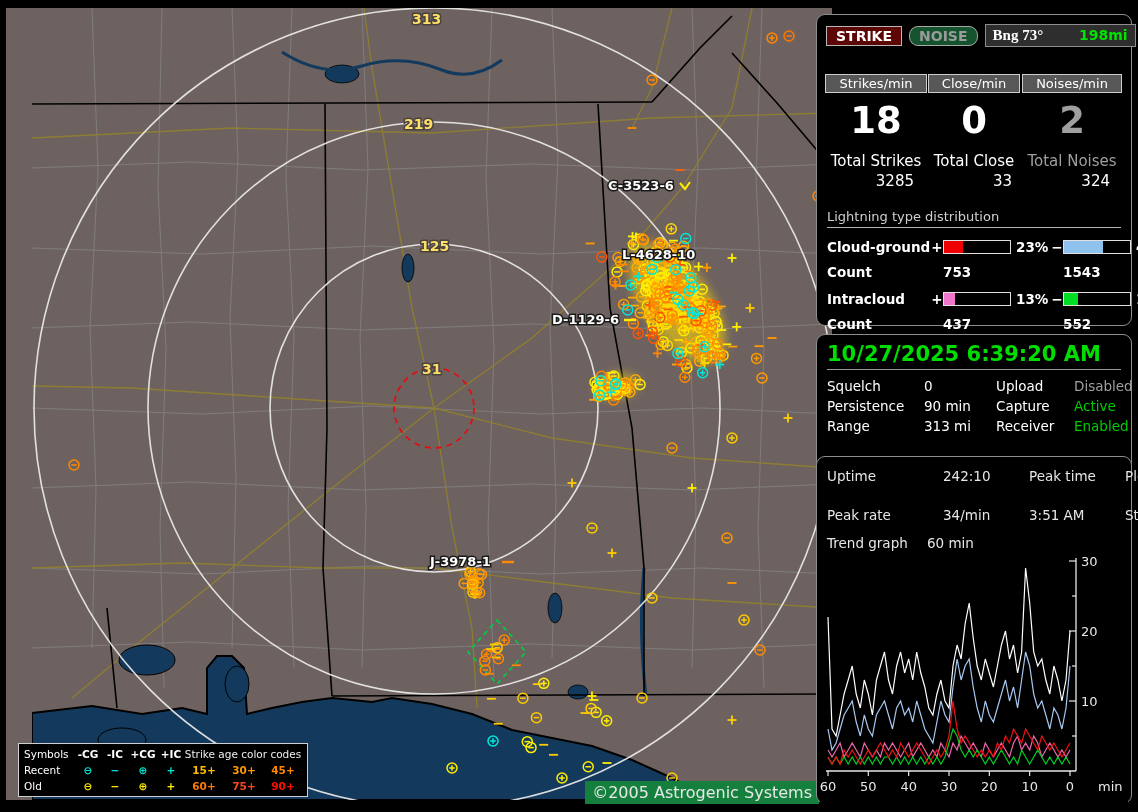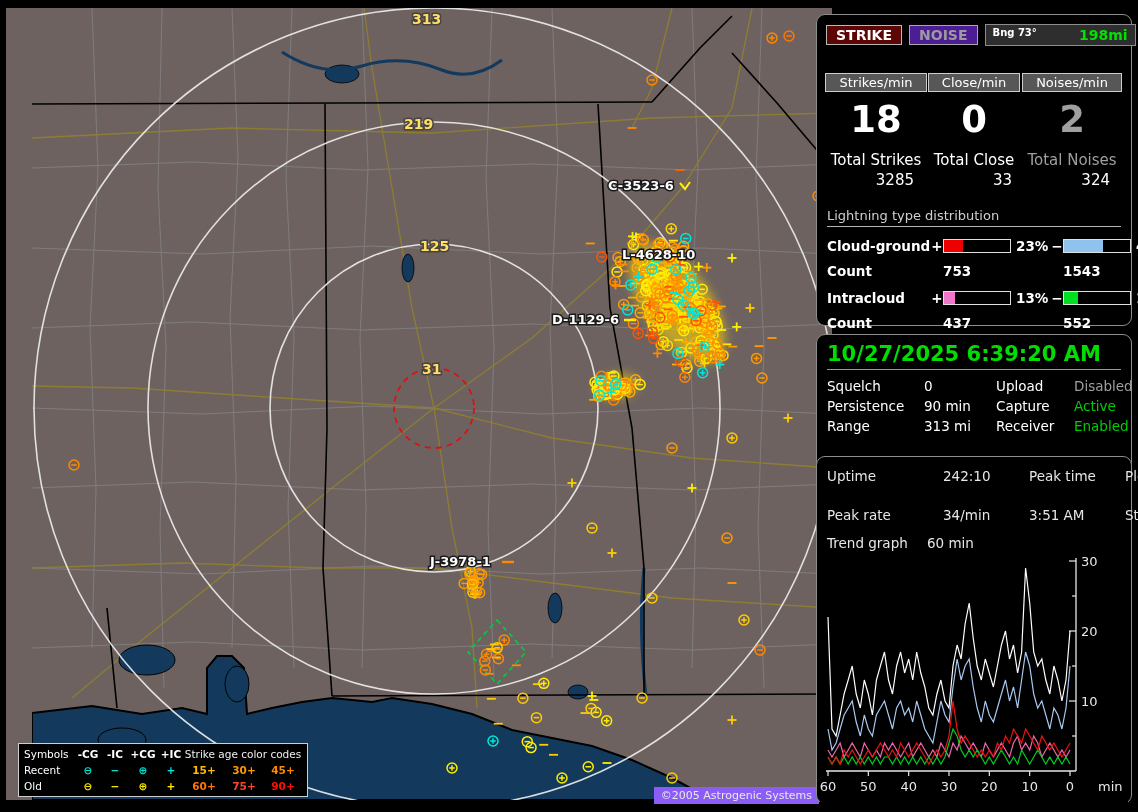--- a/index.html
+++ b/index.html
@@ -1,46 +1,46 @@
 <!DOCTYPE html>
 <html><head>
 <meta charset="utf-8">
 <style>
   html,body{margin:0;padding:0;}
   body{width:1138px;height:812px;background:#000;position:relative;overflow:hidden;
        font-family:"DejaVu Sans",sans-serif;-webkit-font-smoothing:antialiased;}
   
   .map-wrap{position:absolute;left:6px;top:8px;width:800px;height:792px;background:#6e6260;padding-left:26px;}
   .map-wrap svg{display:block;}
-  .copyright{position:absolute;right:13px;bottom:-4px;background:#8b5cf6;color:#e8e8e8;
-             font-size:11px;padding:2px 7px;}
+  .copyright{position:absolute;right:13px;bottom:-4px;background:#15803d;color:#e8e8e8;
+             font-size:16px;padding:2px 7px;}
   
   .legend{position:absolute;left:12px;bottom:3px;background:#000;border:1px solid #cfcfcf;
           color:#fff;font-size:10.5px;padding:2px 5px;}
   .legend-grid{display:grid;grid-template-columns:50px 28px 26px 30px 26px 40px 40px 38px;
                line-height:16px;}
   .legend-grid .hdr{color:#fff;}
   .legend-grid .agehdr{grid-column:6 / span 3;text-align:center;color:#eee;}
   .legend-grid .sym{text-align:center;font-weight:bold;}
   .legend-grid .age{text-align:center;font-weight:bold;}
   .recent-c{color:#00e8d8;}
   .old-c{color:#ffee00;}
   
   .panel{position:absolute;left:816px;width:316px;background:#000;border:1px solid #8d8d8d;
          border-radius:9px;box-sizing:border-box;color:#fff;}
   #panel-stats{top:14px;height:312px;}
   #panel-status{top:334px;height:142px;}
   #panel-session{top:456px;height:348px;}
   .toprow{display:flex;align-items:center;margin:9px 9px 0 9px;}
   .mode-btn{font-weight:bold;font-size:14px;padding:1px 9px;margin-right:7px;border:1px solid #a8a8a8;}
   .mode-strike{background:#5c0606;color:#fff;border-color:#b9b9b9;}
-  .mode-noise{background:#4c1d95;color:#9b9b9b;}
+  .mode-noise{background:#14532d;color:#9b9b9b;border-radius:9px;}
   .bng-chip{margin-left:auto;background:#2e2e2e;border:1px solid #8d8d8d;padding:2px 7px;
             display:flex;gap:14px;min-width:135px;justify-content:space-between;}
-  .bng-label{color:#fff;font-weight:bold;font-size:10px;}
+  .bng-label{color:#fff;font-weight:bold;font-size:15px;font-family:Liberation Serif, serif;}
   .bng-dist{color:#00e200;font-weight:bold;font-size:14px;}
   .statcols{display:flex;justify-content:space-between;margin:27px 11px 0 11px;}
   .statcol{width:96px;display:flex;flex-direction:column;align-items:center;}
   .stat-chip{background:#575757;border:1px solid #cdcdcd;color:#fff;font-size:13px;padding:0 13px;line-height:17px;}
   .stat-val{font-size:37px;font-weight:bold;line-height:44px;margin-top:6px;}
   .stat-total-label{font-size:15px;margin-top:9px;}
   .stat-total-val{font-size:15px;margin-top:2px;align-self:flex-end;padding-right:10px;}
   .dim{color:#9f9f9f;}
   .dist{margin:19px 10px 0 10px;}
   .dist-title{color:#cfcfcf;font-size:13px;border-bottom:1px solid #b5b5b5;padding-bottom:3px;}

